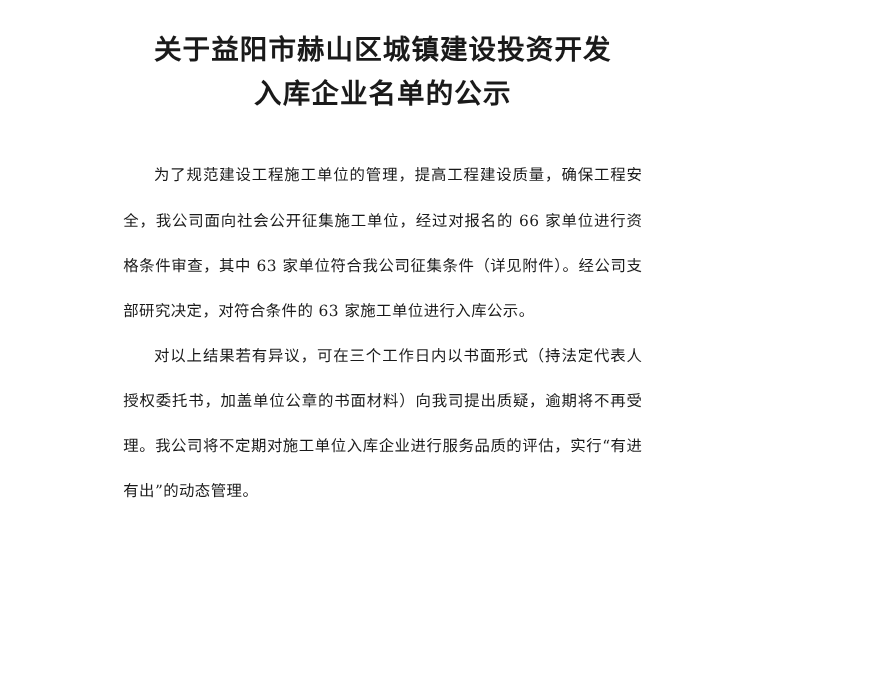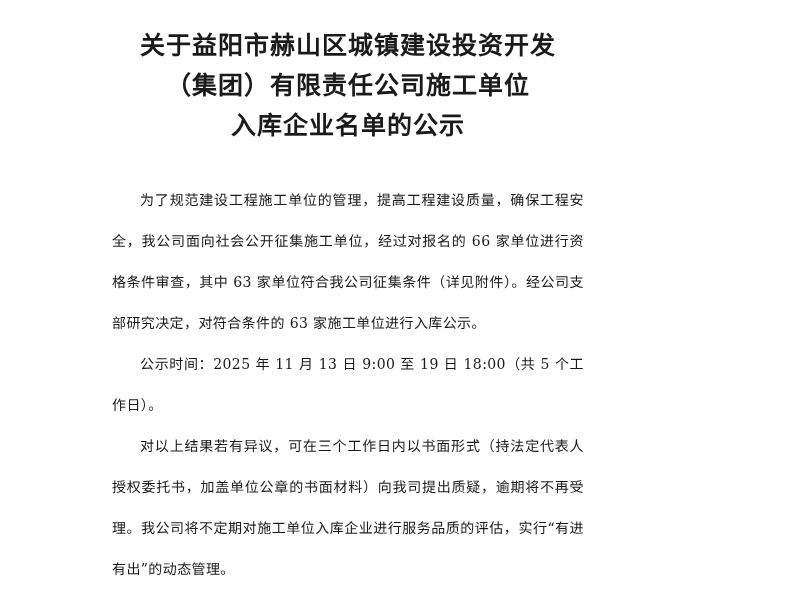--- a/index.html
+++ b/index.html
@@ -47,23 +47,21 @@
     letter-spacing: 0.4px;
   }
 </style>
 </head>
 <body>
 
 <div class="page">
 
   <h1 class="doc-title">
     <span class="line">关于益阳市赫山区城镇建设投资开发</span>
-    <span class="line">（集团）有限责任公司施工单位</span>
     <span class="line">入库企业名单的公示</span>
   </h1>
 
   <div class="body-text">
     <p class="para">为了规范建设工程施工单位的管理，提高工程建设质量，确保工程安全，我公司面向社会公开征集施工单位，经过对报名的 66 家单位进行资格条件审查，其中 63 家单位符合我公司征集条件（详见附件）。经公司支部研究决定，对符合条件的 63 家施工单位进行入库公示。</p>
-    <p class="para">公示时间：2025 年 11 月 13 日 9:00 至 19 日 18:00（共 5 个工作日）。</p>
     <p class="para">对以上结果若有异议，可在三个工作日内以书面形式（持法定代表人授权委托书，加盖单位公章的书面材料）向我司提出质疑，逾期将不再受理。我公司将不定期对施工单位入库企业进行服务品质的评估，实行“有进有出”的动态管理。</p>
   </div>
 
 </div>
 
 </body></html>

